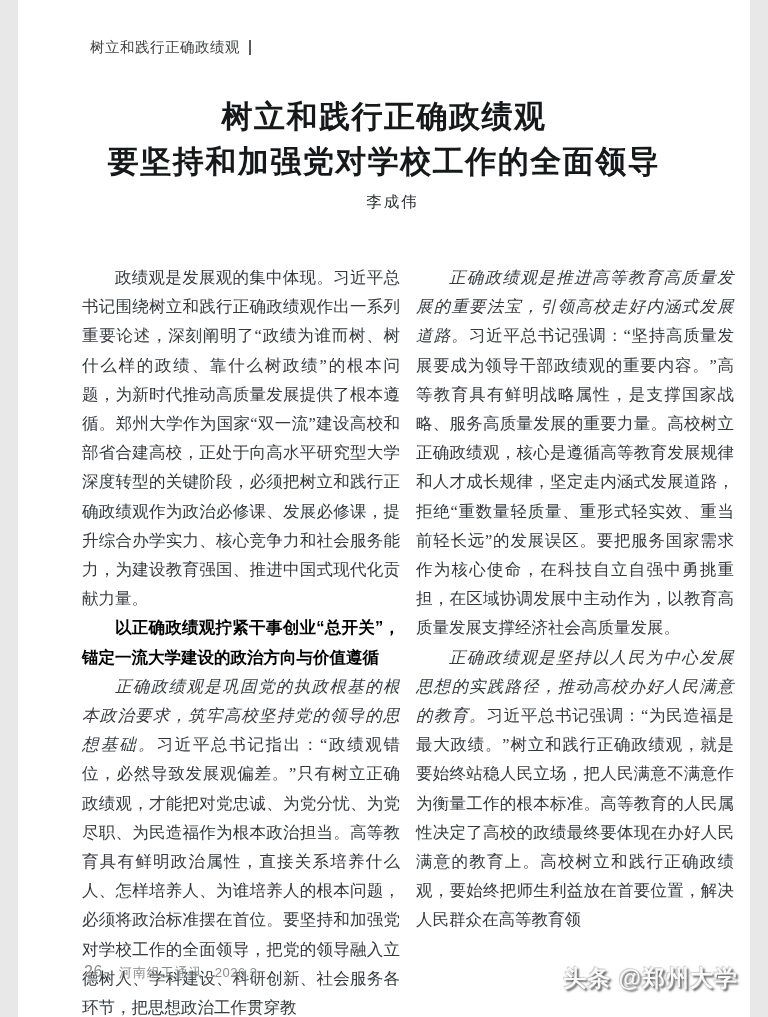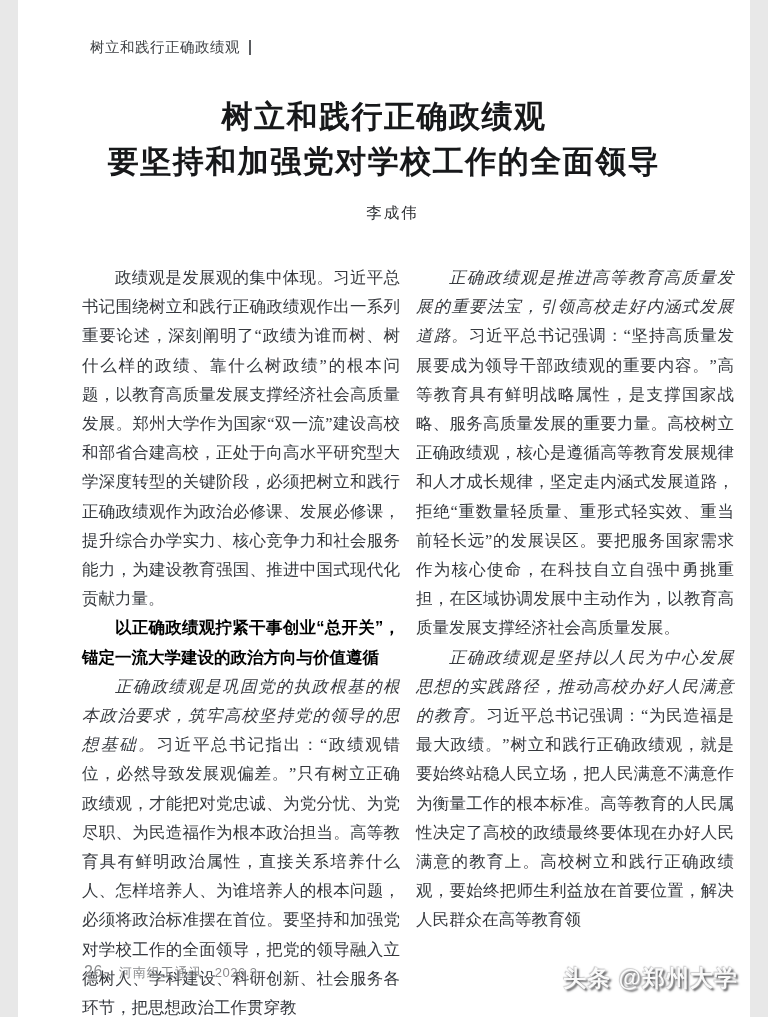--- a/index.html
+++ b/index.html
@@ -40,21 +40,21 @@
     font-weight: 700;
     font-size: 31px;
     line-height: 45px;
     color: #17181a;
     letter-spacing: 1.5px;
   }
   .author {
     position: absolute;
     left: 0;
     right: 0;
-    top: 203px;
+    top: 192px;
     text-align: center;
     font-size: 15.5px;
     color: #2c2e31;
     letter-spacing: 2px;
     padding-left: 17px;
   }
   .body-columns {
     position: absolute;
     left: 64px;
     top: 263px;
@@ -119,21 +119,21 @@
 
   <div class="title-block">
     <div>树立和践行正确政绩观</div>
     <div>要坚持和加强党对学校工作的全面领导</div>
   </div>
 
   <div class="author">李成伟</div>
 
   <div class="body-columns">
     <div class="column">
-        <p class="para"><span class="seg-normal">政绩观是发展观的集中体现。习近平总书记围绕树立和践行正确政绩观作出一系列重要论述，深刻阐明了“政绩为谁而树、树什么样的政绩、靠什么树政绩”的根本问题，以教育高质量发展支撑经济社会高质量发展。郑州大学作为国家“双一流”建设高校和部省合建高校，正处于向高水平研究型大学深度转型的关键阶段，必须把树立和践行正确政绩观作为政治必修课、发展必修课，提升综合办学实力、核心竞争力和社会服务能力，为建设教育强国、推进中国式现代化贡献力量。</span></p>
+        <p class="para"><span class="seg-normal">政绩观是发展观的集中体现。习近平总书记围绕树立和践行正确政绩观作出一系列重要论述，深刻阐明了“政绩为谁而树、树什么样的政绩、靠什么树政绩”的根本问题，为新时代推动高质量发展提供了根本遵循。郑州大学作为国家“双一流”建设高校和部省合建高校，正处于向高水平研究型大学深度转型的关键阶段，必须把树立和践行正确政绩观作为政治必修课、发展必修课，提升综合办学实力、核心竞争力和社会服务能力，为建设教育强国、推进中国式现代化贡献力量。</span></p>
         <p class="para heading"><span class="seg-bold">以正确政绩观拧紧干事创业“总开关”，锚定一流大学建设的政治方向与价值遵循</span></p>
         <p class="para"><span class="seg-kai">正确政绩观是巩固党的执政根基的根本政治要求，筑牢高校坚持党的领导的思想基础。</span><span class="seg-normal">习近平总书记指出：“政绩观错位，必然导致发展观偏差。”只有树立正确政绩观，才能把对党忠诚、为党分忧、为党尽职、为民造福作为根本政治担当。高等教育具有鲜明政治属性，直接关系培养什么人、怎样培养人、为谁培养人的根本问题，必须将政治标准摆在首位。要坚持和加强党对学校工作的全面领导，把党的领导融入立德树人、学科建设、科研创新、社会服务各环节，把思想政治工作贯穿教</span></p>
       </div>
     <div class="column">
         <p class="para"><span class="seg-kai">正确政绩观是推进高等教育高质量发展的重要法宝，引领高校走好内涵式发展道路。</span><span class="seg-normal">习近平总书记强调：“坚持高质量发展要成为领导干部政绩观的重要内容。”高等教育具有鲜明战略属性，是支撑国家战略、服务高质量发展的重要力量。高校树立正确政绩观，核心是遵循高等教育发展规律和人才成长规律，坚定走内涵式发展道路，拒绝“重数量轻质量、重形式轻实效、重当前轻长远”的发展误区。要把服务国家需求作为核心使命，在科技自立自强中勇挑重担，在区域协调发展中主动作为，以教育高质量发展支撑经济社会高质量发展。</span></p>
         <p class="para"><span class="seg-kai">正确政绩观是坚持以人民为中心发展思想的实践路径，推动高校办好人民满意的教育。</span><span class="seg-normal">习近平总书记强调：“为民造福是最大政绩。”树立和践行正确政绩观，就是要始终站稳人民立场，把人民满意不满意作为衡量工作的根本标准。高等教育的人民属性决定了高校的政绩最终要体现在办好人民满意的教育上。高校树立和践行正确政绩观，要始终把师生利益放在首要位置，解决人民群众在高等教育领</span></p>
       </div>
   </div>
 
   <div class="footer">

